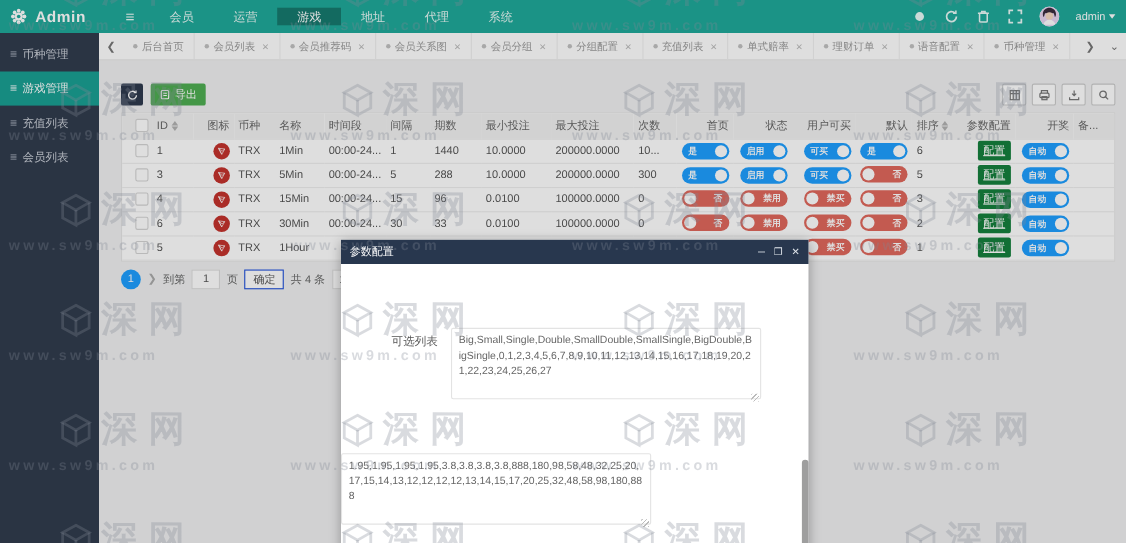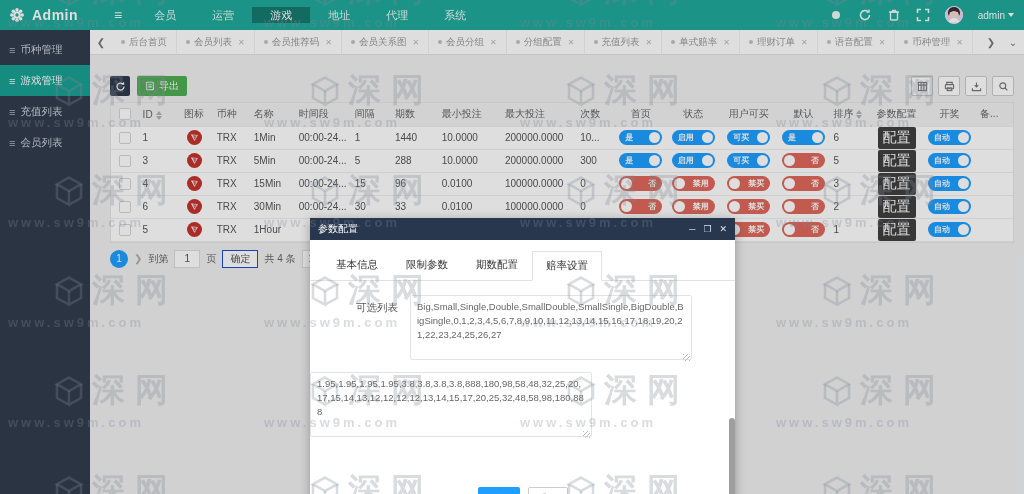--- a/index.html
+++ b/index.html
@@ -45,54 +45,54 @@
   .btn-refresh svg { width:11px; height:11px; }
   .btn-export { height:20px; background:#4fae52; color:#fff; font-size:10px; border:none; border-radius:2px; padding:0 8px; display:flex; align-items:center; gap:4px; cursor:pointer; }
   .tool-icons { margin-left:auto; display:flex; gap:5px; }
   .tbtn { width:22px; height:20px; background:#fff; border:1px solid #ccc; border-radius:2px; display:flex; align-items:center; justify-content:center; cursor:pointer; }
   .tbtn svg { width:11px; height:11px; }
 
   .tablewrap { margin-top:6px; width:904px; overflow:hidden; background:#fff; border:1px solid #e6e6e6; }
   table { border-collapse:collapse; table-layout:fixed; font-size:10px; color:#555; }
   th,td { border-bottom:1px solid #eee; height:22px; padding:0 4px; text-align:left; white-space:nowrap; overflow:hidden; }
   thead th { background:#f2f2f2; color:#666; font-weight:normal; height:23px; }
-  td.c, th.c { text-align:center; }
+  td.c, th.c { text-align:right; }
   .cb { width:12px; height:12px; border:1px solid #d5d5d5; border-radius:2px; background:#fff; display:inline-block; vertical-align:middle; cursor:pointer; }
   .sorter { display:inline-flex; flex-direction:column; gap:1px; margin-left:3px; vertical-align:middle; cursor:pointer; }
   .sorter b { width:0; height:0; border-left:3px solid transparent; border-right:3px solid transparent; display:block; }
   .sorter b.up { border-bottom:4px solid #b2b2b2; }
   .sorter b.dn { border-top:4px solid #b2b2b2; }
   .coin-ic { width:15px; height:15px; border-radius:50%; background:#c4332d; display:inline-flex; align-items:center; justify-content:center; }
   .coin-ic svg { width:9px; height:9px; }
   .tg { display:inline-flex; align-items:center; justify-content:space-between; height:15px; min-width:43px; border-radius:8px; color:#fff; font-size:8px; padding:0 2px; cursor:pointer; }
   .tg.on { background:#1e9fff; padding-left:6px; }
   .tg.off { background:#e0685c; padding-right:6px; }
   .tg i { width:11px; height:11px; border-radius:50%; background:#fff; }
-  .btn-config { display:inline-block; background:#404040; color:#fff; font-size:14px; padding:2px 5px; border-radius:2px; cursor:pointer; }
+  .btn-config { display:inline-block; background:#15803d; color:#fff; font-size:10px; padding:2px 5px; border-radius:2px; cursor:pointer;text-decoration:underline; }
 
   .pager { margin-top:7px; display:flex; align-items:center; gap:6px; font-size:10px; color:#666; }
   .pg-num { width:18px; height:18px; border-radius:50%; background:#1e9fff; color:#fff; display:flex; align-items:center; justify-content:center; font-size:10px; cursor:pointer; }
   .pg-next { color:#aaa; cursor:pointer; }
   .pg-input { width:26px; height:18px; border:1px solid #ddd; text-align:center; font-size:10px; color:#555; background:#fff; }
   .pg-btn { height:18px; border:1px solid #1d4ed8; background:#fff; font-size:10px; color:#555; padding:0 7px; cursor:pointer; }
   .pg-sel { height:18px; border:1px solid #ddd; background:#fff; display:flex; align-items:center; gap:4px; padding:0 6px; cursor:pointer; }
   .pg-sel .caret { border-top-color:#999; }
 
   
   .shade { position:absolute; inset:0; background:rgba(0,0,0,.13); z-index:40; }
   .modal { position:absolute; left:310px; top:218px; width:425px; height:400px; background:#fff; z-index:50; box-shadow:0 2px 10px rgba(0,0,0,.3); }
   .m-head { height:22px; background:#28374e; display:flex; align-items:center; padding:0 8px; }
   .m-title { color:#fff; font-size:10px; }
   .m-ctrls { margin-left:auto; display:flex; gap:8px; color:#dfe4ea; font-size:9px; }
   .m-ctrls span { cursor:pointer; }
   .m-tabs { display:flex; align-items:flex-end; padding:10px 0 0 12px; border-bottom:1px solid #e2e2e2; }
   .m-tab { font-size:10.5px; color:#333; padding:7px 13px; cursor:pointer; border:1px solid transparent; }
   .m-tab.active { background:#fff; border-color:#e2e2e2; border-bottom-color:#fff; margin-bottom:-1px; }
   .m-form { padding:14px 20px 0 0; }
-  .m-row { display:flex; margin-bottom:8px; }
+  .m-row { display:flex; margin-bottom:8px;margin-top:44px; }
   .m-label { width:100px; text-align:right; font-size:10.5px; color:#555; padding:6px 12px 0 0; flex:0 0 auto; }
   .m-fieldwrap { position:relative; }
   .m-field { width:282px; border:1px solid #e3e3e3; border-radius:2px; font-size:9.5px; color:#666; font-family:"Liberation Sans","DejaVu Sans",sans-serif; padding:4px 6px; resize:none; line-height:1.45; }
   .grip { position:absolute; right:2px; bottom:3px; width:7px; height:7px; background:repeating-linear-gradient(135deg,#bbb 0 1px,transparent 1px 3px); pointer-events:none; }
   .m-btns { display:flex; justify-content:center; gap:8px; margin-top:46px; }
   .btn-ok { background:#1e9fff; color:#fff; border:none; border-radius:2px; font-size:10px; padding:4px 11px; cursor:pointer; }
   .btn-reset { background:#fff; color:#555; border:1px solid #ccc; border-radius:2px; font-size:10px; padding:4px 9px; cursor:pointer; }
   .m-scroll { position:absolute; right:0; top:200px; bottom:0; width:6px; background:#9e9e9e; border-radius:3px; cursor:pointer; }
 
   .watermark { position:absolute; inset:0; z-index:60; pointer-events:none; overflow:hidden; }
@@ -567,26 +567,20 @@
 
 <div class="modal">
   <div class="m-head">
     <span class="m-title">参数配置</span>
     <span class="m-ctrls">
       <span>─</span>
       <span>❐</span>
       <span>✕</span>
     </span>
   </div>
-  <div class="m-tabs" id="m-tabs">
-      <span class="m-tab">基本信息</span>
-      <span class="m-tab">限制参数</span>
-      <span class="m-tab">期数配置</span>
-      <span class="m-tab active">赔率设置</span>
-    </div>
   <div class="m-form" id="m-form">
       <div class="m-row">
         <div class="m-label">可选列表</div>
         <div class="m-fieldwrap"><textarea class="m-field" rows="4" style="">Big,Small,Single,Double,SmallDouble,SmallSingle,BigDouble,BigSingle,0,1,2,3,4,5,6,7,8,9,10,11,12,13,14,15,16,17,18,19,20,21,22,23,24,25,26,27</textarea><span class="grip"></span></div>
       </div>
       <div class="m-row">
         <div class="m-fieldwrap"><textarea class="m-field" rows="4" style="">1.95,1.95,1.95,1.95,3.8,3.8,3.8,3.8,888,180,98,58,48,32,25,20,17,15,14,13,12,12,12,12,13,14,15,17,20,25,32,48,58,98,180,888</textarea><span class="grip"></span></div>
       </div>
     </div>
   <div class="m-btns">

